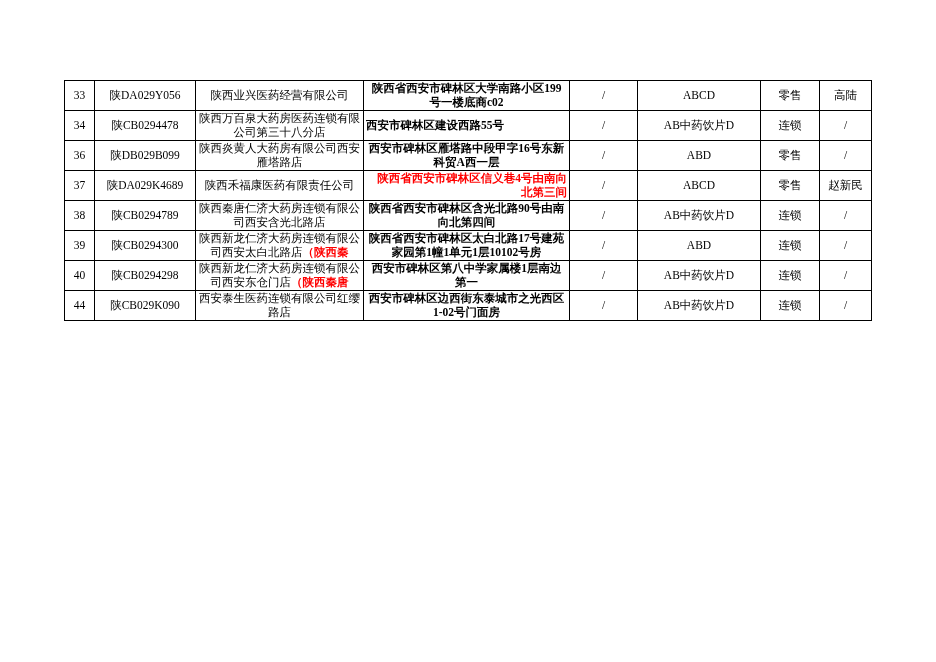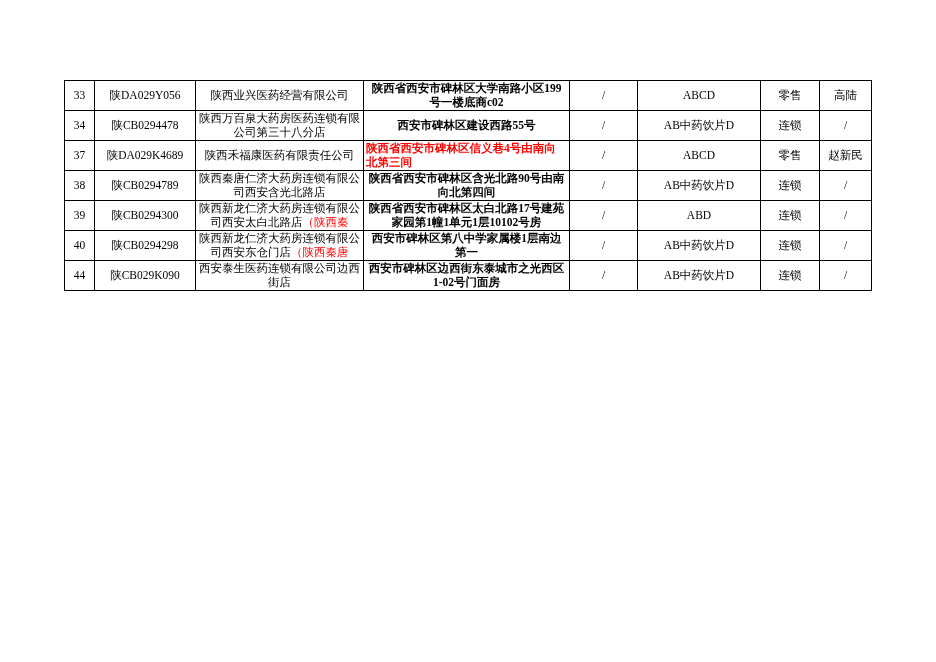--- a/index.html
+++ b/index.html
@@ -48,21 +48,21 @@
   col.c-scope { width: 123px; }
   col.c-type  { width: 59px; }
   col.c-person{ width: 52px; }
 
   td.idx   { font-size: 12px; }
   td.code  { font-size: 12px; letter-spacing: 0px; }
   td.name  { text-align: left; margin-top: 28px; }
   td.addr  { text-align: left; font-weight: bold; }
   td.slash, td.type, td.person { font-size: 12px; }
   td.scope { font-size: 12px; }
-  .name-red { color: #ff0000; }
+  .name-red { color: #ff0000; font-weight: bold; }
   .red { color: #ff0000; }
 </style>
 </head>
 <body>
 
 <div class="page">
   <div class="table-wrap">
     <table class="data">
       <colgroup>
         <col class="c-idx">
@@ -84,34 +84,44 @@
           <td class="slash">/</td>
           <td class="scope">ABCD</td>
           <td class="type">零售</td>
           <td class="person">高陆</td>
         </tr>
 
         <tr>
           <td class="idx">34</td>
           <td class="code">陕CB0294478</td>
           <td class="name">陕西万百泉大药房医药连锁有限公司第三十八分店</td>
-          <td class="addr" style="text-align:center">西安市碑林区建设西路55号</td>
+          <td class="addr" style="text-align:left">西安市碑林区建设西路55号</td>
           <td class="slash">/</td>
           <td class="scope">AB中药饮片D</td>
           <td class="type">连锁</td>
           <td class="person">/</td>
         </tr>
 
 
+        <tr>
+          <td class="idx">36</td>
+          <td class="code">陕DB029B099</td>
+          <td class="name">陕西炎黄人大药房有限公司西安雁塔路店</td>
+          <td class="addr">西安市碑林区雁塔路中段甲字16号东新科贸A西一层</td>
+          <td class="slash">/</td>
+          <td class="scope">ABD</td>
+          <td class="type">零售</td>
+          <td class="person">/</td>
+        </tr>
 
         <tr>
           <td class="idx">37</td>
           <td class="code">陕DA029K4689</td>
           <td class="name">陕西禾福康医药有限责任公司</td>
-          <td class="addr red" style="text-align:left">陕西省西安市碑林区信义巷4号由南向北第三间</td>
+          <td class="addr red" style="text-align:right">陕西省西安市碑林区信义巷4号由南向北第三间</td>
           <td class="slash">/</td>
           <td class="scope">ABCD</td>
           <td class="type">零售</td>
           <td class="person">赵新民</td>
         </tr>
 
         <tr>
           <td class="idx">38</td>
           <td class="code">陕CB0294789</td>
           <td class="name">陕西秦唐仁济大药房连锁有限公司西安含光北路店</td>
@@ -143,21 +153,21 @@
           <td class="type">连锁</td>
           <td class="person">/</td>
         </tr>
 
 
 
 
         <tr>
           <td class="idx">44</td>
           <td class="code">陕CB029K090</td>
-          <td class="name">西安泰生医药连锁有限公司边西街店</td>
+          <td class="name">西安泰生医药连锁有限公司红缨路店</td>
           <td class="addr">西安市碑林区边西街东泰城市之光西区1-02号门面房</td>
           <td class="slash">/</td>
           <td class="scope">AB中药饮片D</td>
           <td class="type">连锁</td>
           <td class="person">/</td>
         </tr>
 
       </tbody>
     </table>
   </div>

